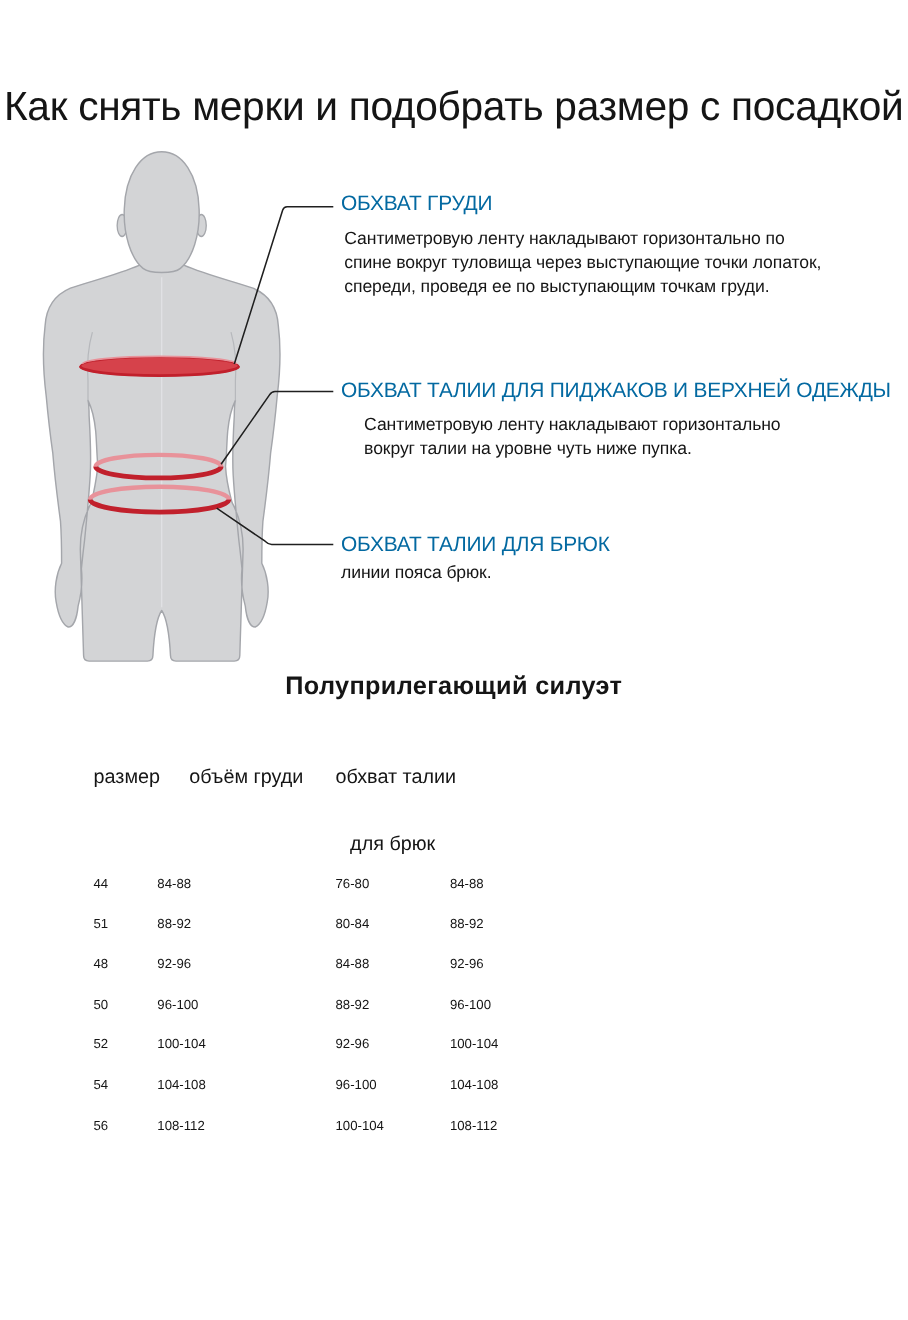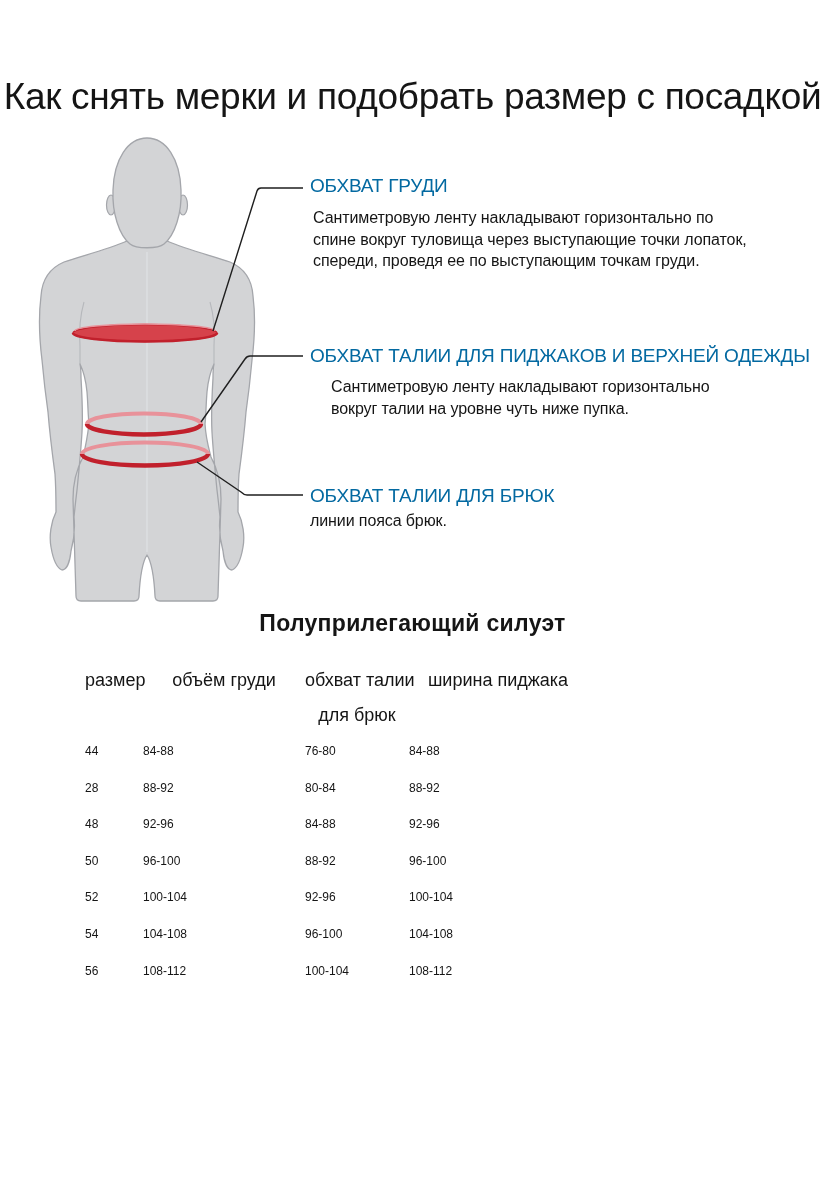--- a/index.html
+++ b/index.html
@@ -55,21 +55,21 @@
     left: 85px; top: 663px;
     display: grid;
     grid-template-columns: 58px 162px 104px 178px;
   }
   .thead, .trow { display: contents; }
   .th {
     font-size: 18px;
     text-align: center;
     white-space: nowrap;
   }
-  .th div { line-height: 35px; height: 35px; }
+  .th div { line-height: 35px; height: 35px; margin-top: 26px; }
   .td {
     font-size: 12px;
     text-align: left;
     white-space: nowrap;
     height: 36.6px;
     line-height: 36.6px;
   }
 </style>
 </head>
 <body>
@@ -189,32 +189,31 @@
     </div>
     <div class="th">
       <div>объём груди</div>
         <div></div>
     </div>
     <div class="th">
       <div>обхват талии</div>
         <div>для брюк</div>
     </div>
     <div class="th">
-      <div>ширина пиджака</div>
     </div>
   </div>
 
   <div class="trow">
     <div class="td">44</div>
     <div class="td">84-88</div>
     <div class="td">76-80</div>
     <div class="td">84-88</div>
   </div>
   <div class="trow">
-    <div class="td">28</div>
+    <div class="td">51</div>
     <div class="td">88-92</div>
     <div class="td">80-84</div>
     <div class="td">88-92</div>
   </div>
   <div class="trow">
     <div class="td">48</div>
     <div class="td">92-96</div>
     <div class="td">84-88</div>
     <div class="td">92-96</div>
   </div>

